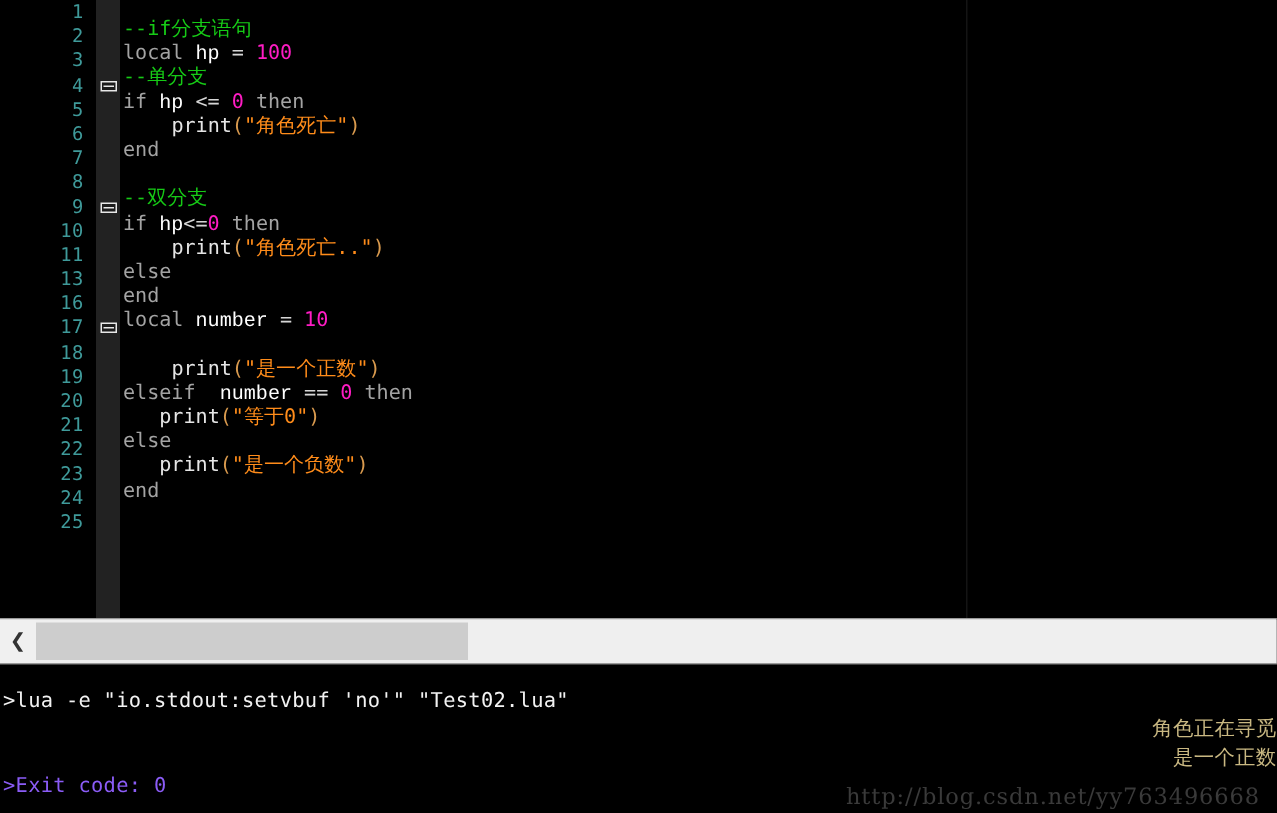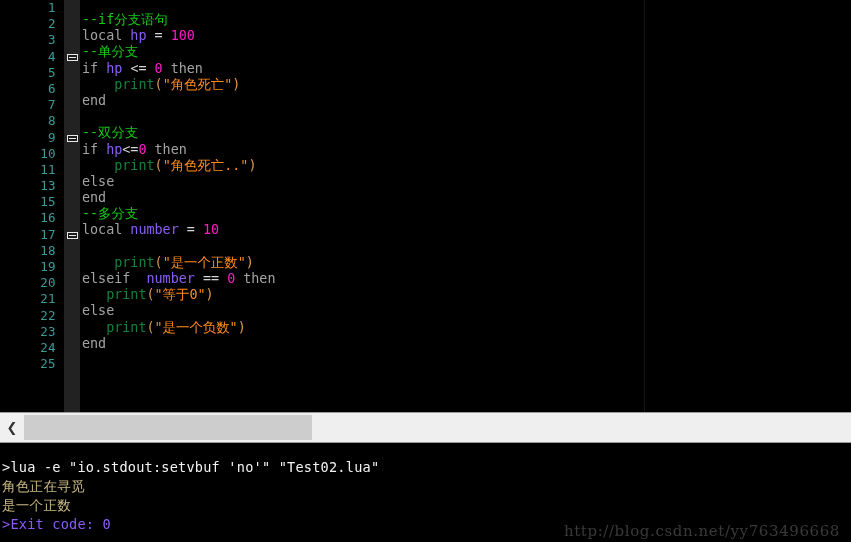--- a/index.html
+++ b/index.html
@@ -105,24 +105,24 @@
     left: 82px; top: 0;
     height: 16.2px;
     font-size: 13.4px;
     letter-spacing: 0px;
     color: #dcdcdc;
     margin-top: 12px;
   }
   
   .tok-comment  { color: #16ca16; }
   .tok-keyword  { color: #a3a3a3; }
-  .tok-ident    { color: #8b5cf6; }
+  .tok-ident    { color: #ffffff; font-family: Liberation Mono, monospace; }
   .tok-number   { color: #ff1cc4; text-align: right; }
   .tok-op       { color: #d6d6d6; }
-  .tok-func     { color: #15803d; }
+  .tok-func     { color: #e5e5e5; }
   .tok-string   { color: #ff8c1a; }
   .tok-paren    { color: #d99a4e; }
   .tok-plain    { color: #d0d0d0; }
 
   
   .hscroll {
     position: absolute;
     left: 0;
     top: 412px;
     width: 851px;
@@ -178,21 +178,21 @@
     width: 849px;
   }
   .cline {
     height: 19px;
     line-height: 19px;
     font-size: 13.6px;
     white-space: pre;
     letter-spacing: 0.2px;
   }
   .cline.cmd   { color: #f2f2f2; }
-  .cline.out   { color: #c9b882; }
+  .cline.out   { color: #c9b882; text-align: right; }
   .cline.exit  { color: #8b5cf6; }
 
   .watermark {
     position: absolute;
     right: 11px;
     bottom: 2px;
     font-family: "DejaVu Serif", "Liberation Serif", serif;
     font-size: 15px;
     color: #3a3a3a;
     letter-spacing: 0.6px;
@@ -214,21 +214,20 @@
           <div class="row"><div class="gutter">3</div><div class="foldcol"></div><div class="code"><span class="tok-comment">--单分支</span></div></div>
           <div class="row"><div class="gutter">4</div><div class="foldcol"><div class="fold-marker"></div></div><div class="code"><span class="tok-keyword">if</span><span class="tok-ident"> hp </span><span class="tok-op">&lt;= </span><span class="tok-number">0</span><span class="tok-plain"> </span><span class="tok-keyword">then</span></div></div>
           <div class="row"><div class="gutter">5</div><div class="foldcol"></div><div class="code"><span class="tok-plain">    </span><span class="tok-func">print</span><span class="tok-paren">(</span><span class="tok-string">"角色死亡"</span><span class="tok-paren">)</span></div></div>
           <div class="row"><div class="gutter">6</div><div class="foldcol"></div><div class="code"><span class="tok-keyword">end</span></div></div>
           <div class="row"><div class="gutter">7</div><div class="foldcol"></div><div class="code"></div></div>
           <div class="row"><div class="gutter">8</div><div class="foldcol"></div><div class="code"><span class="tok-comment">--双分支</span></div></div>
           <div class="row"><div class="gutter">9</div><div class="foldcol"><div class="fold-marker"></div></div><div class="code"><span class="tok-keyword">if</span><span class="tok-ident"> hp</span><span class="tok-op">&lt;=</span><span class="tok-number">0</span><span class="tok-plain"> </span><span class="tok-keyword">then</span></div></div>
           <div class="row"><div class="gutter">10</div><div class="foldcol"></div><div class="code"><span class="tok-plain">    </span><span class="tok-func">print</span><span class="tok-paren">(</span><span class="tok-string">"角色死亡.."</span><span class="tok-paren">)</span></div></div>
           <div class="row"><div class="gutter">11</div><div class="foldcol"></div><div class="code"><span class="tok-keyword">else</span></div></div>
           <div class="row"><div class="gutter">13</div><div class="foldcol"></div><div class="code"><span class="tok-keyword">end</span></div></div>
-          <div class="row"><div class="gutter">15</div><div class="foldcol"></div><div class="code"><span class="tok-comment">--多分支</span></div></div>
           <div class="row"><div class="gutter">16</div><div class="foldcol"></div><div class="code"><span class="tok-keyword">local</span><span class="tok-ident"> number </span><span class="tok-op">= </span><span class="tok-number">10</span></div></div>
           <div class="row"><div class="gutter">17</div><div class="foldcol"><div class="fold-marker"></div></div></div>
           <div class="row"><div class="gutter">18</div><div class="foldcol"></div><div class="code"><span class="tok-plain">    </span><span class="tok-func">print</span><span class="tok-paren">(</span><span class="tok-string">"是一个正数"</span><span class="tok-paren">)</span></div></div>
           <div class="row"><div class="gutter">19</div><div class="foldcol"></div><div class="code"><span class="tok-keyword">elseif</span><span class="tok-ident">  number </span><span class="tok-op">== </span><span class="tok-number">0</span><span class="tok-plain"> </span><span class="tok-keyword">then</span></div></div>
           <div class="row"><div class="gutter">20</div><div class="foldcol"></div><div class="code"><span class="tok-plain">   </span><span class="tok-func">print</span><span class="tok-paren">(</span><span class="tok-string">"等于0"</span><span class="tok-paren">)</span></div></div>
           <div class="row"><div class="gutter">21</div><div class="foldcol"></div><div class="code"><span class="tok-keyword">else</span></div></div>
           <div class="row"><div class="gutter">22</div><div class="foldcol"></div><div class="code"><span class="tok-plain">   </span><span class="tok-func">print</span><span class="tok-paren">(</span><span class="tok-string">"是一个负数"</span><span class="tok-paren">)</span></div></div>
           <div class="row"><div class="gutter">23</div><div class="foldcol"></div><div class="code"><span class="tok-keyword">end</span></div></div>
           <div class="row"><div class="gutter">24</div><div class="foldcol"></div><div class="code"></div></div>
           <div class="row"><div class="gutter">25</div><div class="foldcol"></div><div class="code"></div></div>

